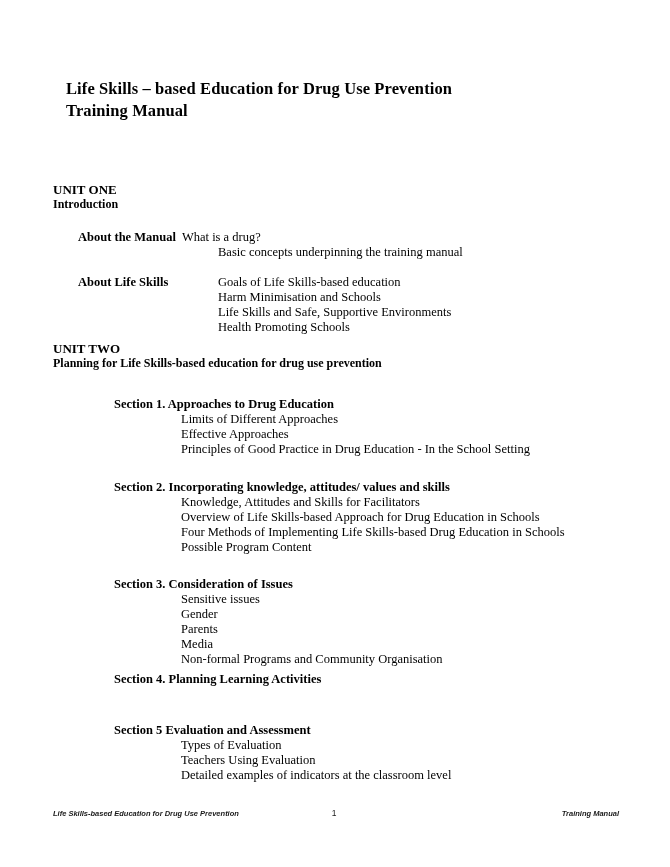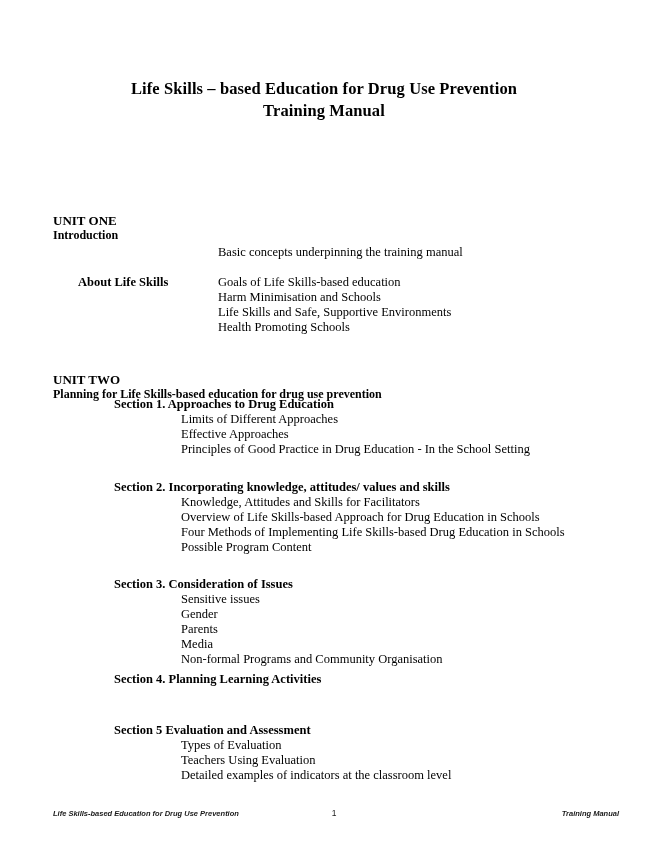--- a/index.html
+++ b/index.html
@@ -23,24 +23,24 @@
     left: 0;
     top: 0;
     width: 670px;
     height: 867px;
     background: #ffffff;
   }
 
   
   .title-block {
     position: absolute;
-    left: 42px;
+    left: 66px;
     top: 78px;
     width: 564px;
-    text-align: center;
+    text-align: left;
   }
   .doc-title-line {
     font-size: 16.5px;
     font-weight: bold;
     line-height: 22px;
     letter-spacing: 0.1px;
   }
   .contents-heading {
     position: absolute;
     left: 53px;
@@ -50,21 +50,20 @@
     font-size: 18px;
     font-weight: bold;
     line-height: 22px;
   }
 
   
   .unit {
     position: absolute;
     left: 53px;
     width: 600px;
-    margin-top: 31px;
   }
   .unit-label {
     font-size: 13px;
     font-weight: bold;
     line-height: 15px;
   }
   .unit-subtitle {
     font-size: 12px;
     font-weight: bold;
     line-height: 15px;
@@ -164,20 +163,26 @@
     <div class="doc-title-line">Life Skills – based Education for Drug Use Prevention</div>
     <div class="doc-title-line">Training Manual</div>
   </div>
 
 
   <div class="unit" style="top:182px">
     <div class="unit-label">UNIT ONE</div>
     <div class="unit-subtitle">Introduction</div>
   </div>
 
+  <div class="entry" style="top:230px; left:78px;">
+    <div class="entry-row">
+      <span class="entry-label">About the Manual</span>
+      <span class="entry-items inline-first">What is a drug?</span>
+    </div>
+  </div>
   <div class="entry" style="top:245px; left:218px;">
     <div class="entry-items">
       <div>Basic concepts underpinning the training manual</div>
     </div>
   </div>
 
   <div class="entry" style="top:275px; left:78px;">
     <div class="entry-row">
       <span class="entry-label">About Life Skills</span>
     </div>

